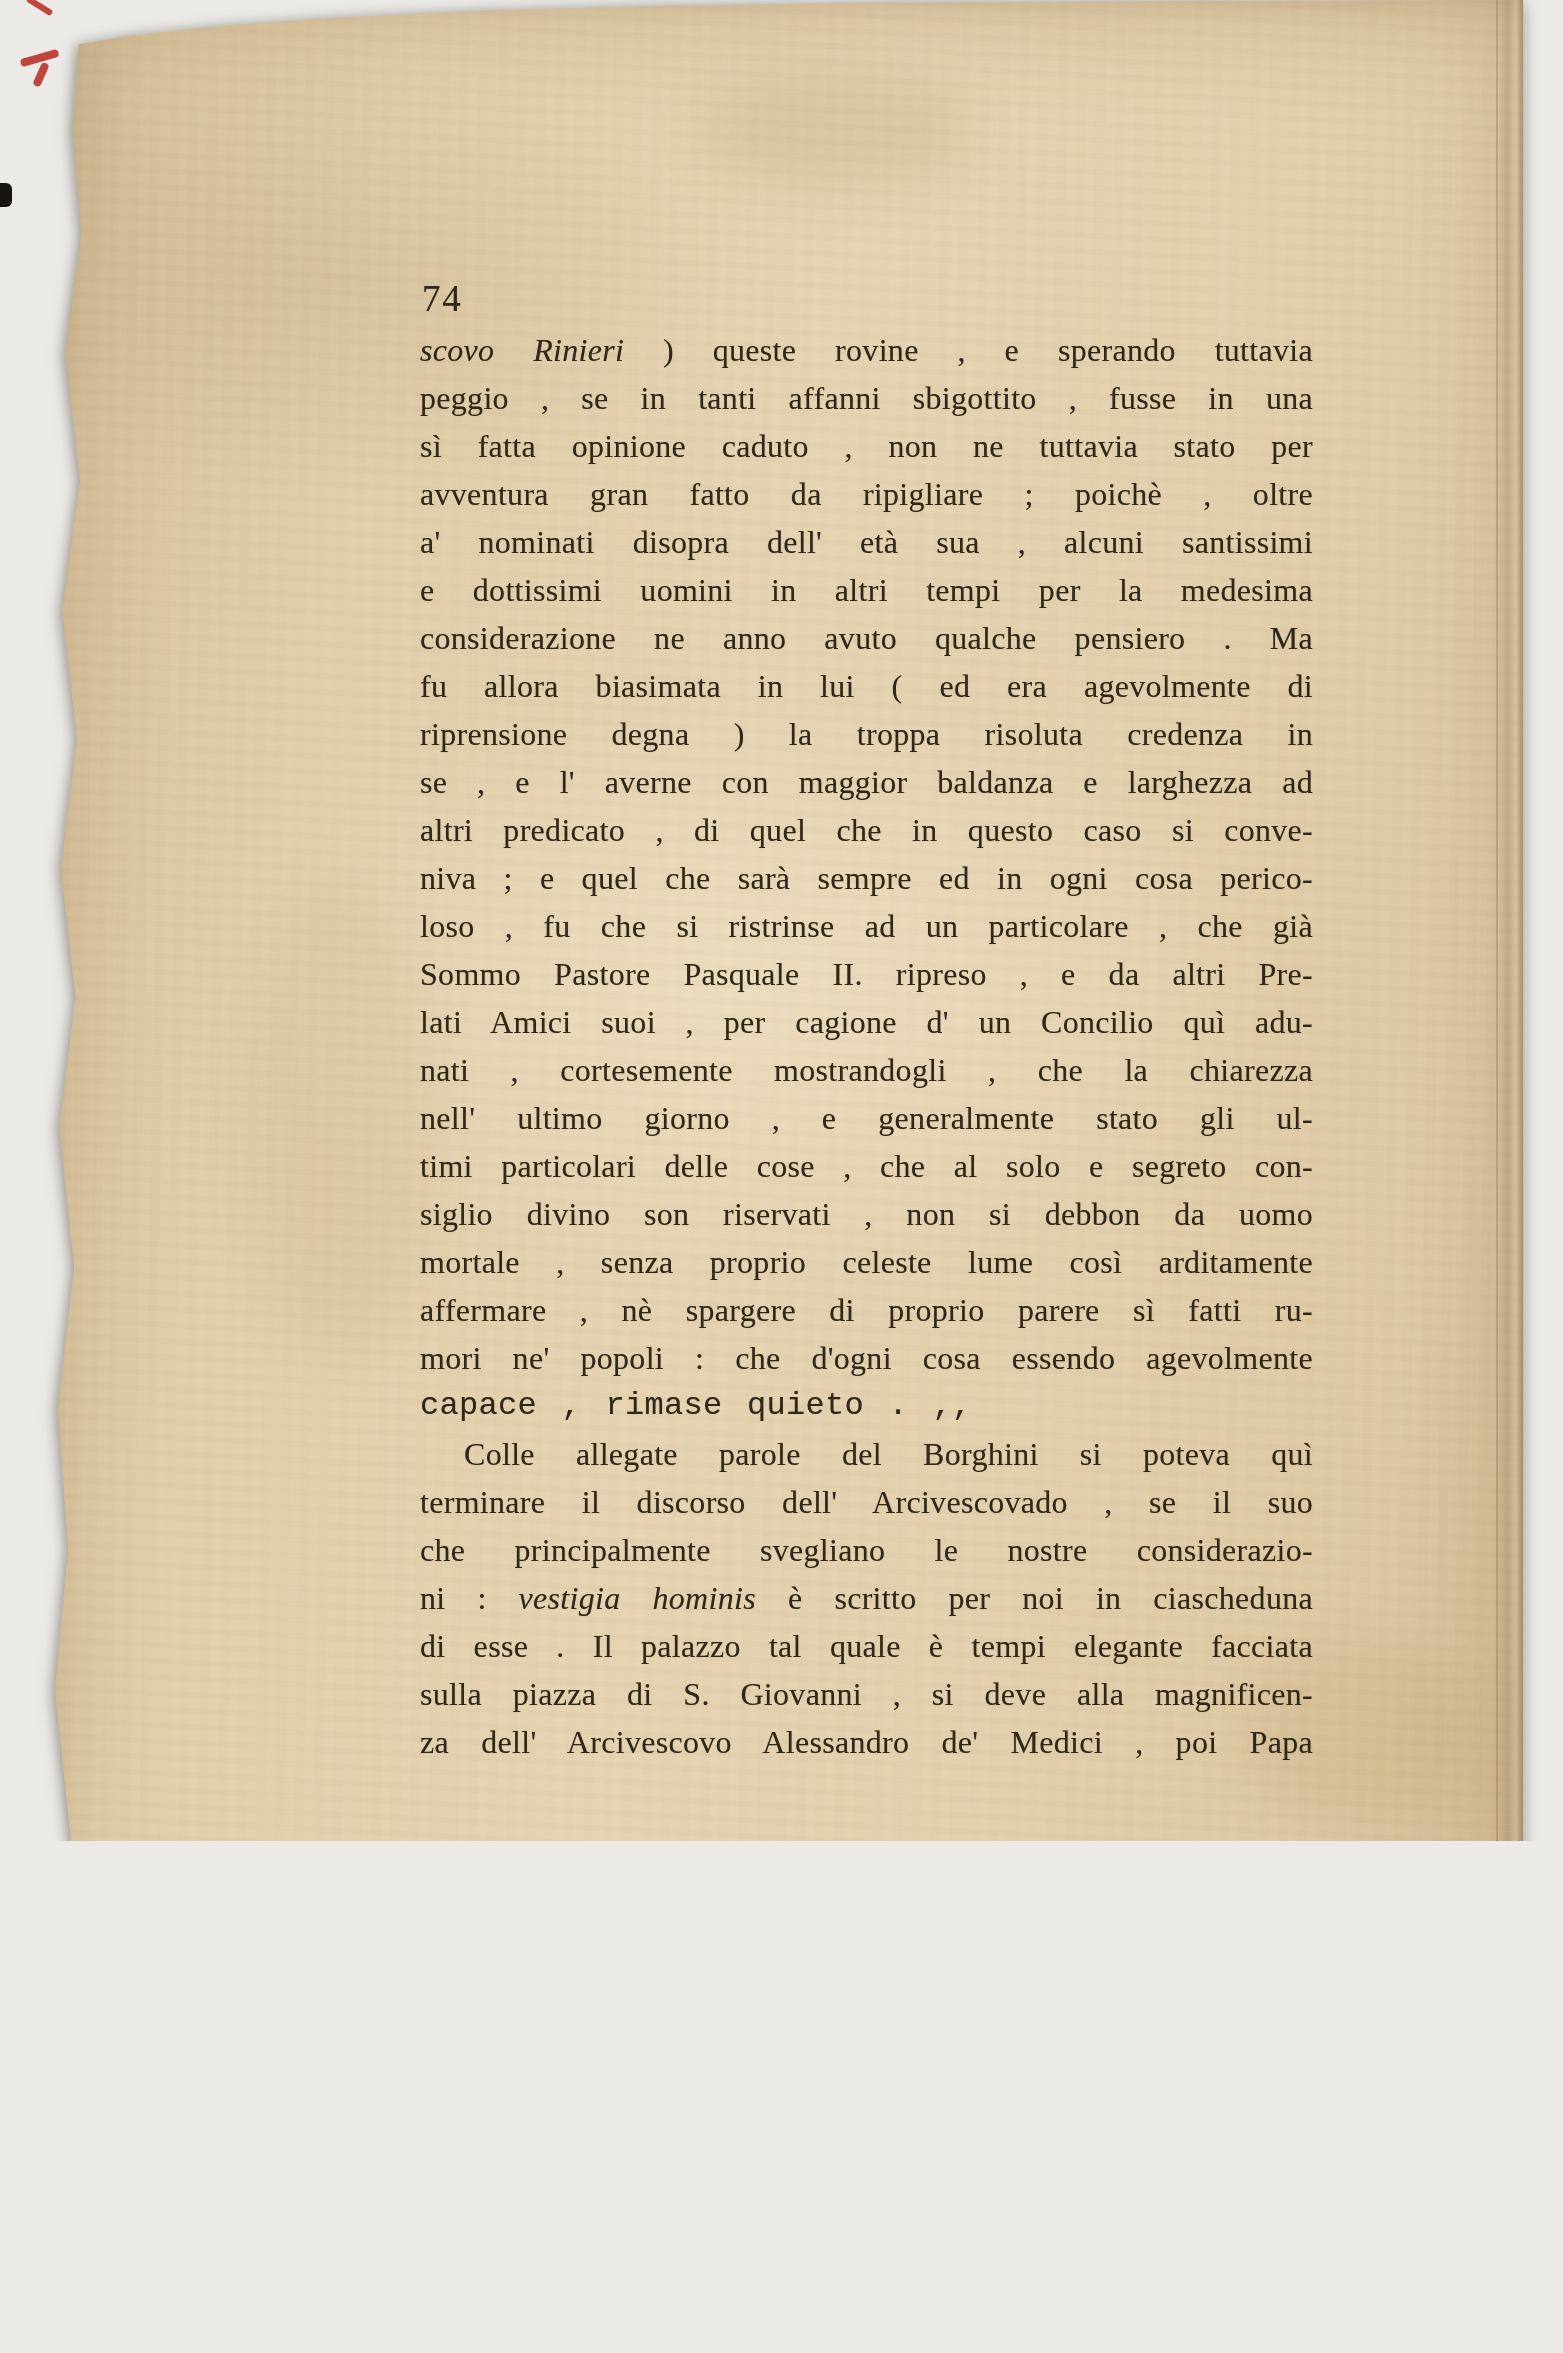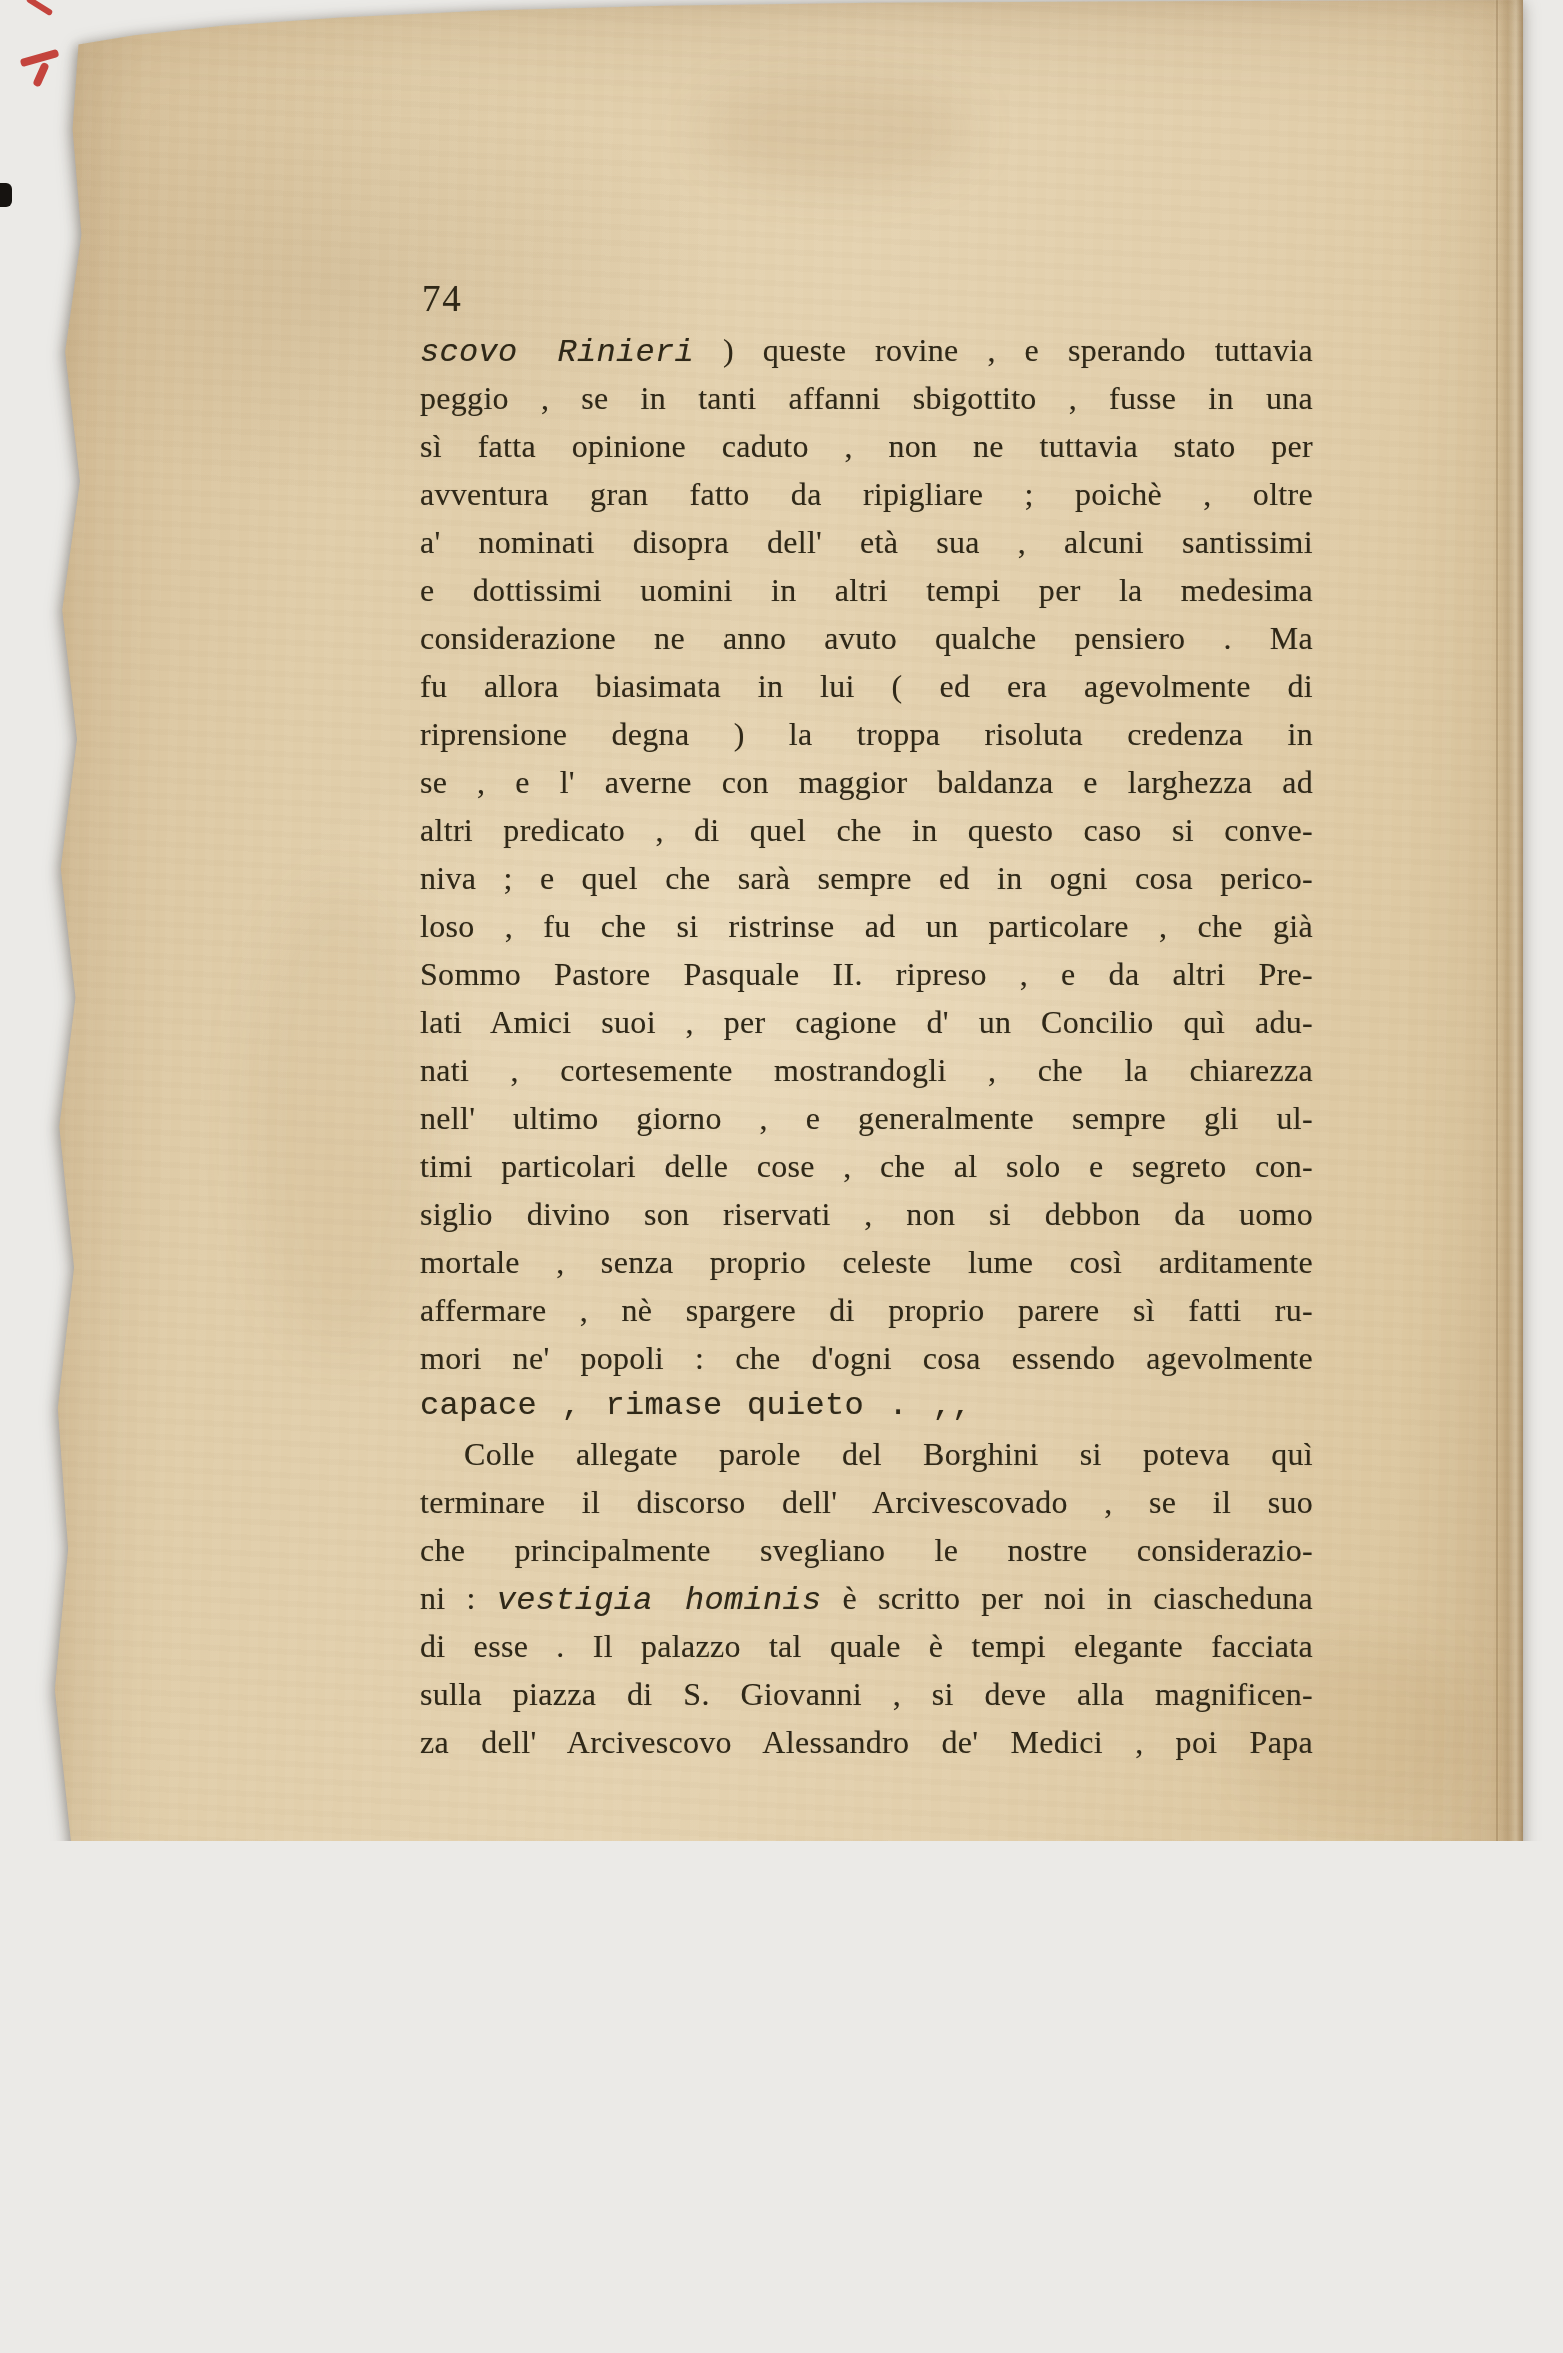--- a/index.html
+++ b/index.html
@@ -80,21 +80,21 @@
     letter-spacing:0.3px; word-spacing:5px;
     text-shadow:0 0 0.8px rgba(47,40,24,0.35);
   }
   .line{
     height:48px;
     text-align:justify;
     text-align-last:justify;
   }
   .line-end{ text-align-last:left;font-family:Liberation Mono, monospace; }
   .line-indent{ padding-left:44px; }
-  .line em{ font-style:italic;font-family:Liberation Mono, monospace; }
+  .line em{ font-style:italic; }
 
   
   .red-mark{
     position:absolute; background:var(--red_ink,#c0322a);
     border-radius:3.4px; opacity:0.9;
   }
   .red-mark.m1{ left:25px; top:3.4px;  width:29px; height:5.9px;  transform:rotate(32deg); }
   .red-mark.m2{ left:20px; top:54px; width:39px; height:7.6px;  transform:rotate(-16deg); }
   .red-mark.m3{ left:37px; top:62px; width:7.6px;  height:25px; transform:rotate(24deg); border-radius:4.2px; }
   .edge-ink-mark{
@@ -133,21 +133,21 @@
       <div class="line"><span>considerazione ne anno avuto qualche pensiero . Ma</span></div>
       <div class="line"><span>fu allora biasimata in lui ( ed era agevolmente di</span></div>
       <div class="line"><span>riprensione degna ) la troppa risoluta credenza in</span></div>
       <div class="line"><span>se , e l' averne con maggior baldanza e larghezza ad</span></div>
       <div class="line"><span>altri predicato , di quel che in questo caso si conve-</span></div>
       <div class="line"><span>niva ; e quel che sarà sempre ed in ogni cosa perico-</span></div>
       <div class="line"><span>loso , fu che si ristrinse ad un particolare , che già</span></div>
       <div class="line"><span>Sommo Pastore Pasquale II. ripreso , e da altri Pre-</span></div>
       <div class="line"><span>lati Amici suoi , per cagione d' un Concilio quì adu-</span></div>
       <div class="line"><span>nati , cortesemente mostrandogli , che la chiarezza</span></div>
-      <div class="line"><span>nell' ultimo giorno , e generalmente sempre gli ul-</span></div>
+      <div class="line"><span>nell' ultimo giorno , e generalmente stato gli ul-</span></div>
       <div class="line"><span>timi particolari delle cose , che al solo e segreto con-</span></div>
       <div class="line"><span>siglio divino son riservati , non si debbon da uomo</span></div>
       <div class="line"><span>mortale , senza proprio celeste lume così arditamente</span></div>
       <div class="line"><span>affermare , nè spargere di proprio parere sì fatti ru-</span></div>
       <div class="line"><span>mori ne' popoli : che d'ogni cosa essendo agevolmente</span></div>
       <div class="line line-end"><span>capace , rimase quieto . ,,</span></div>
       <div class="line line-indent"><span>Colle allegate parole del Borghini si poteva quì</span></div>
       <div class="line"><span>terminare il discorso dell' Arcivescovado , se il suo</span></div>
       <div class="line"><span>che principalmente svegliano le nostre considerazio-</span></div>
       <div class="line"><span>ni : </span><em>vestigia hominis</em><span> è scritto per noi in ciascheduna</span></div>

